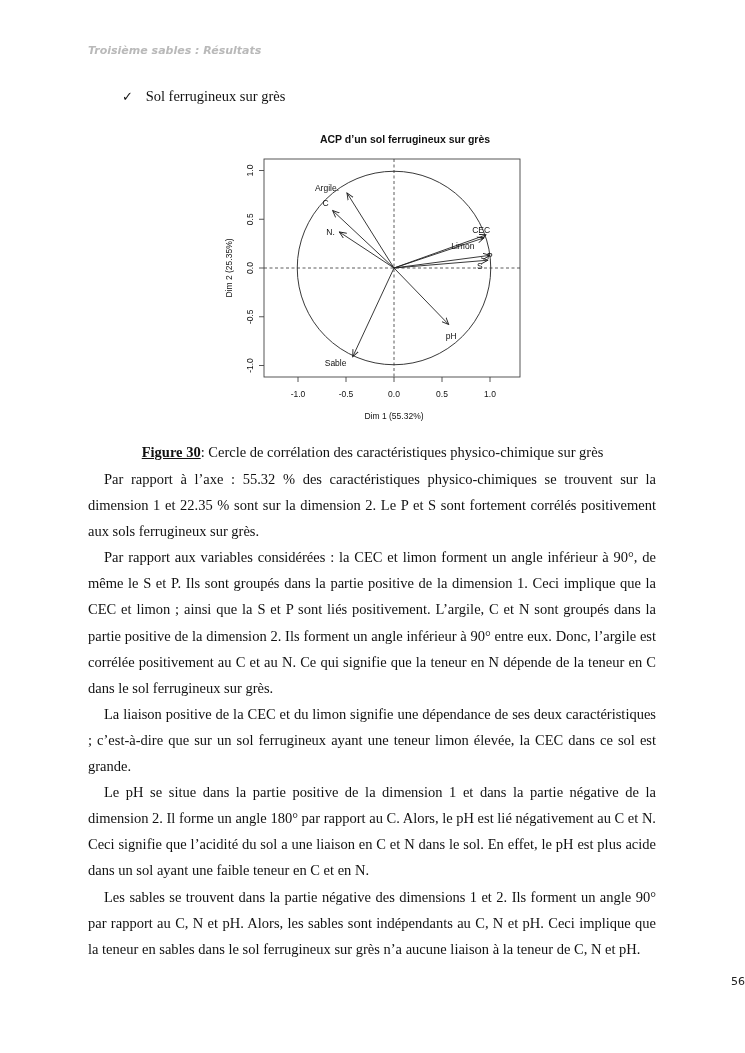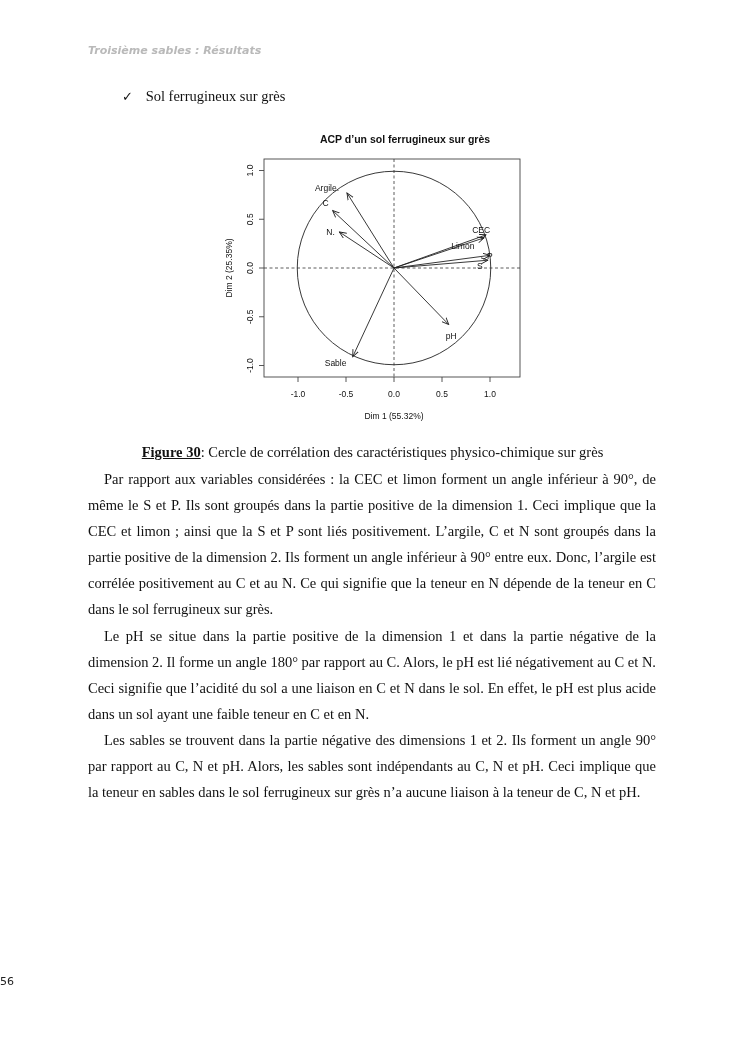--- a/index.html
+++ b/index.html
@@ -6,21 +6,21 @@
   body { width: 745px; height: 1053px; position: relative; overflow: hidden; font-family: "Liberation Serif", serif; color: #111; }
   .running-header { position: absolute; left: 88px; top: 44px; font-family: "DejaVu Sans", sans-serif; font-style: italic; font-weight: bold; font-size: 11px; color: #b9b9b9; }
   .section-heading { position: absolute; left: 122px; top: 88px; font-size: 14.5px; }
   .section-heading .check { display: inline-block; width: 20px; font-family: "DejaVu Sans", sans-serif; font-size: 13px; }
   #chart { position: absolute; left: 215px; top: 122px; width: 310px; height: 310px; }
   #chart text { font-family: "Liberation Sans", sans-serif; fill: #111; }
   .caption { position: absolute; left: 0; width: 745px; top: 444px; text-align: center; font-size: 14.5px; }
   .caption .fig-label { font-weight: bold; text-decoration: underline; }
   .body-text { position: absolute; left: 88px; width: 568px; top: 466px; font-size: 14.5px; line-height: 26.1px; text-align: justify; }
   .body-text p { margin: 0; text-indent: 16px; }
-  .page-number { position: absolute; left: 0; width: 745px; top: 975px; text-align: left; font-family: "DejaVu Sans", sans-serif; font-size: 11px; color: #222; }
+  .page-number { position: absolute; left: 0; width: 745px; top: 975px; text-align: right; font-family: "DejaVu Sans", sans-serif; font-size: 11px; color: #222; }
 </style>
 </head>
 <body>
 
 <div class="running-header">Troisième sables : Résultats</div>
 
 <div class="section-heading">
   <span class="check">✓</span>
   <span>Sol ferrugineux sur grès</span>
 </div>
@@ -82,18 +82,20 @@
     </g>
   <text id="xlabel" text-anchor="middle" font-size="8.5" x="179" y="297">Dim 1 (55.32%)</text>
   <text id="ylabel" text-anchor="middle" font-size="8.5" x="17" y="146" transform="rotate(-90 17 146)">Dim 2 (25.35%)</text>
 </svg>
 
 <div class="caption">
   <span class="fig-label">Figure 30</span><span>: Cercle de corrélation des caractéristiques physico-chimique sur grès</span>
 </div>
 
 <div class="body-text">
+  <p>Par rapport à l’axe : 55.32 % des caractéristiques physico-chimiques se trouvent sur la dimension 1 et 22.35 % sont sur la dimension 2. Le P et S sont fortement corrélés positivement aux sols ferrugineux sur grès.</p>
   <p>Par rapport aux variables considérées : la CEC et limon forment un angle inférieur à 90°, de même le S et P. Ils sont groupés dans la partie positive de la dimension 1. Ceci implique que la CEC et limon ; ainsi que la S et P sont liés positivement. L’argile, C et N sont groupés dans la partie positive de la dimension 2. Ils forment un angle inférieur à 90° entre eux. Donc, l’argile est corrélée positivement au C et au N. Ce qui signifie que la teneur en N dépende de la teneur en C dans le sol ferrugineux sur grès.</p>
+  <p>La liaison positive de la CEC et du limon signifie une dépendance de ses deux caractéristiques ; c’est-à-dire que sur un sol ferrugineux ayant une teneur limon élevée, la CEC dans ce sol est grande.</p>
   <p>Le pH se situe dans la partie positive de la dimension 1 et dans la partie négative de la dimension 2. Il forme un angle 180° par rapport au C. Alors, le pH est lié négativement au C et N. Ceci signifie que l’acidité du sol a une liaison en C et N dans le sol. En effet, le pH est plus acide dans un sol ayant une faible teneur en C et en N.</p>
   <p>Les sables se trouvent dans la partie négative des dimensions 1 et 2. Ils forment un angle 90° par rapport au C, N et pH. Alors, les sables sont indépendants au C, N et pH. Ceci implique que la teneur en sables dans le sol ferrugineux sur grès n’a aucune liaison à la teneur de C, N et pH.</p>
 </div>
 
 <div class="page-number">56</div>
 
 </body></html>

